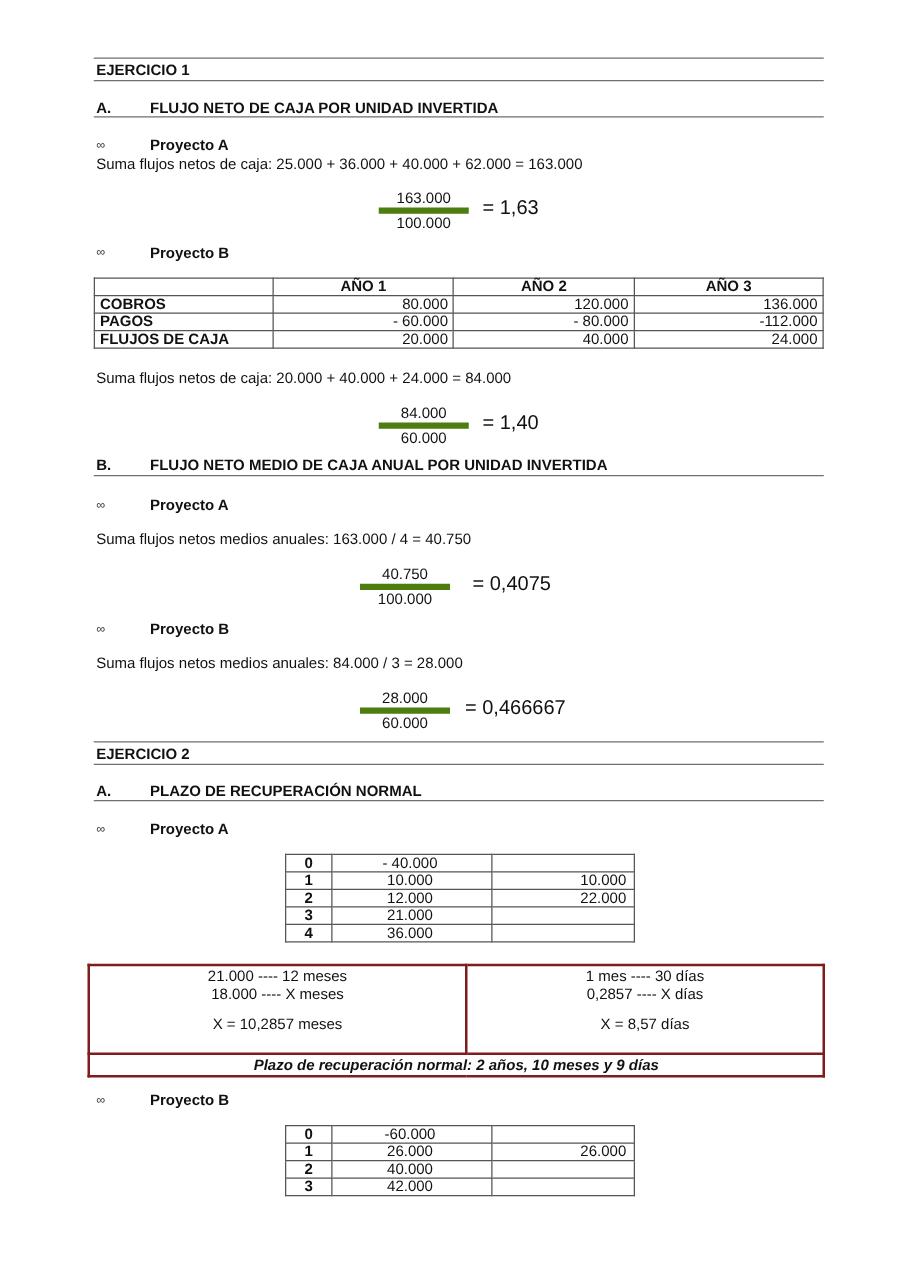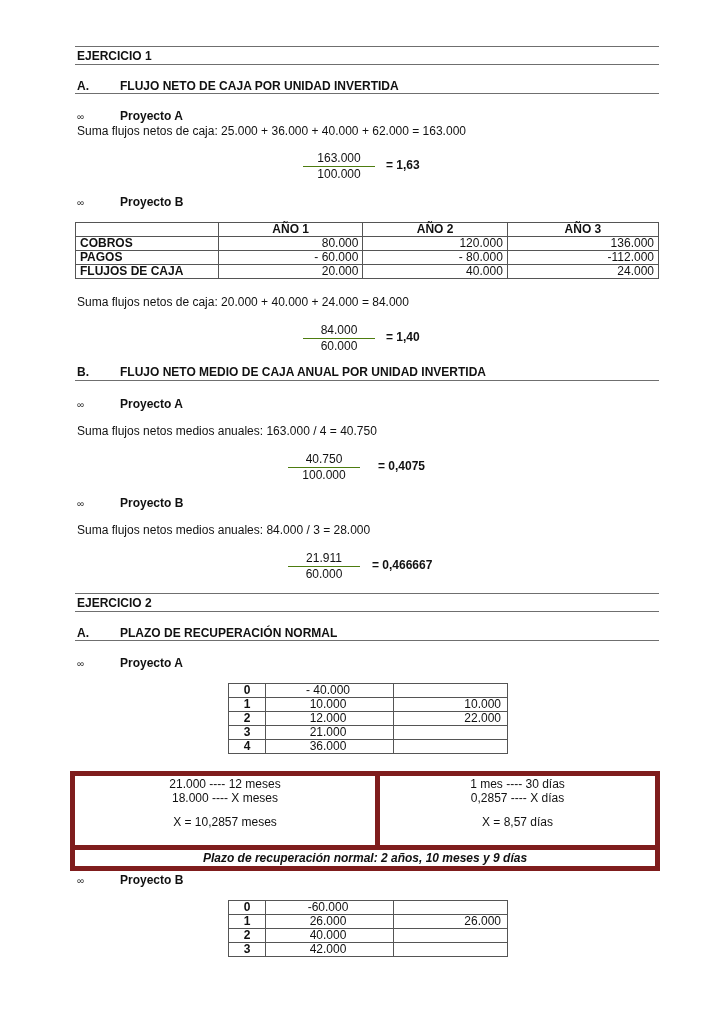--- a/index.html
+++ b/index.html
@@ -7,32 +7,32 @@
          font-family: "Liberation Sans", sans-serif; font-size: 12px; color: #111; }
   .abs { position: absolute; }
   .hr { position: absolute; left: 75px; width: 584px; height: 0; border-top: 1px solid #6f6f6f; }
   .bold { font-weight: bold; }
   .sec-letter { position: absolute; left: 77px; font-weight: bold; font-size: 12px; }
   .sec-title { position: absolute; left: 120px; font-weight: bold; font-size: 12px; }
   .bullet { position: absolute; left: 77px; font-size: 10px; color: #333; }
   .proj { position: absolute; left: 120px; font-weight: bold; font-size: 12px; }
   .line { position: absolute; left: 77px; font-size: 12px; white-space: nowrap; }
   .frac { position: absolute; text-align: center; font-size: 12px; }
-  .frac .num { display: block; border-bottom: 1px solid #4d7c0f; padding-bottom: 1px; line-height: 14px; }
+  .frac .num { display: block; border-bottom: 5px solid #4d7c0f; padding-bottom: 1px; line-height: 14px; }
   .frac .den { display: block; line-height: 15px; }
-  .res { position: absolute; font-size: 12px; white-space: nowrap; font-weight: bold; }
+  .res { position: absolute; font-size: 16px; white-space: nowrap; }
   table { border-collapse: collapse; position: absolute; font-size: 12px; }
   td, th { border: 1px solid #555; padding: 0 3px; height: 13px; line-height: 13px; }
   .tbB th { font-weight: bold; text-align: center; }
   .tbB td.lbl { font-weight: bold; text-align: left; padding-left: 4px; }
   .tbB td.val { text-align: right; padding-right: 4px; }
   .tbP td.yr { font-weight: bold; text-align: center; }
   .tbP td.val { text-align: center; padding-right: 6px; }
   .tbP td.cum { text-align: right; padding-right: 6px; }
-  .calc td { text-align: center; vertical-align: top; border: 5px solid #7f1d1d; height: auto; line-height: 14px; margin-top: 20px; }
+  .calc td { text-align: center; vertical-align: top; border: 2px solid #7f1d1d; height: auto; line-height: 14px; margin-top: 20px; }
   .calc td.foot { font-weight: bold; line-height: 14px; padding: 1px 0; font-style: italic; }
 </style>
 </head>
 <body>
 
 <div class="hr" style="top:46px;"></div>
 <div class="abs bold" style="left:77px; top:49px;">EJERCICIO 1</div>
 <div class="hr" style="top:64px;"></div>
 
 <div class="sec-letter" style="top:79px;">A.</div>
@@ -97,21 +97,21 @@
 <div class="frac" style="left:288px; top:452px; width:72px;">
   <span class="num">40.750</span>
   <span class="den">100.000</span>
 </div>
 <div class="res" style="left:378px; top:459px;">= 0,4075</div>
 
 <div class="bullet" style="top:498px;">∞</div>
 <div class="proj" style="top:496px;">Proyecto B</div>
 <div class="line" style="top:523px;">Suma flujos netos medios anuales: 84.000 / 3 = 28.000</div>
 <div class="frac" style="left:288px; top:551px; width:72px;">
-  <span class="num">21.911</span>
+  <span class="num">28.000</span>
   <span class="den">60.000</span>
 </div>
 <div class="res" style="left:372px; top:558px;">= 0,466667</div>
 
 <div class="hr" style="top:593px;"></div>
 <div class="abs bold" style="left:77px; top:596px;">EJERCICIO 2</div>
 <div class="hr" style="top:611px;"></div>
 
 <div class="sec-letter" style="top:626px;">A.</div>
 <div class="sec-title" style="top:626px;">PLAZO DE RECUPERACIÓN NORMAL</div>

